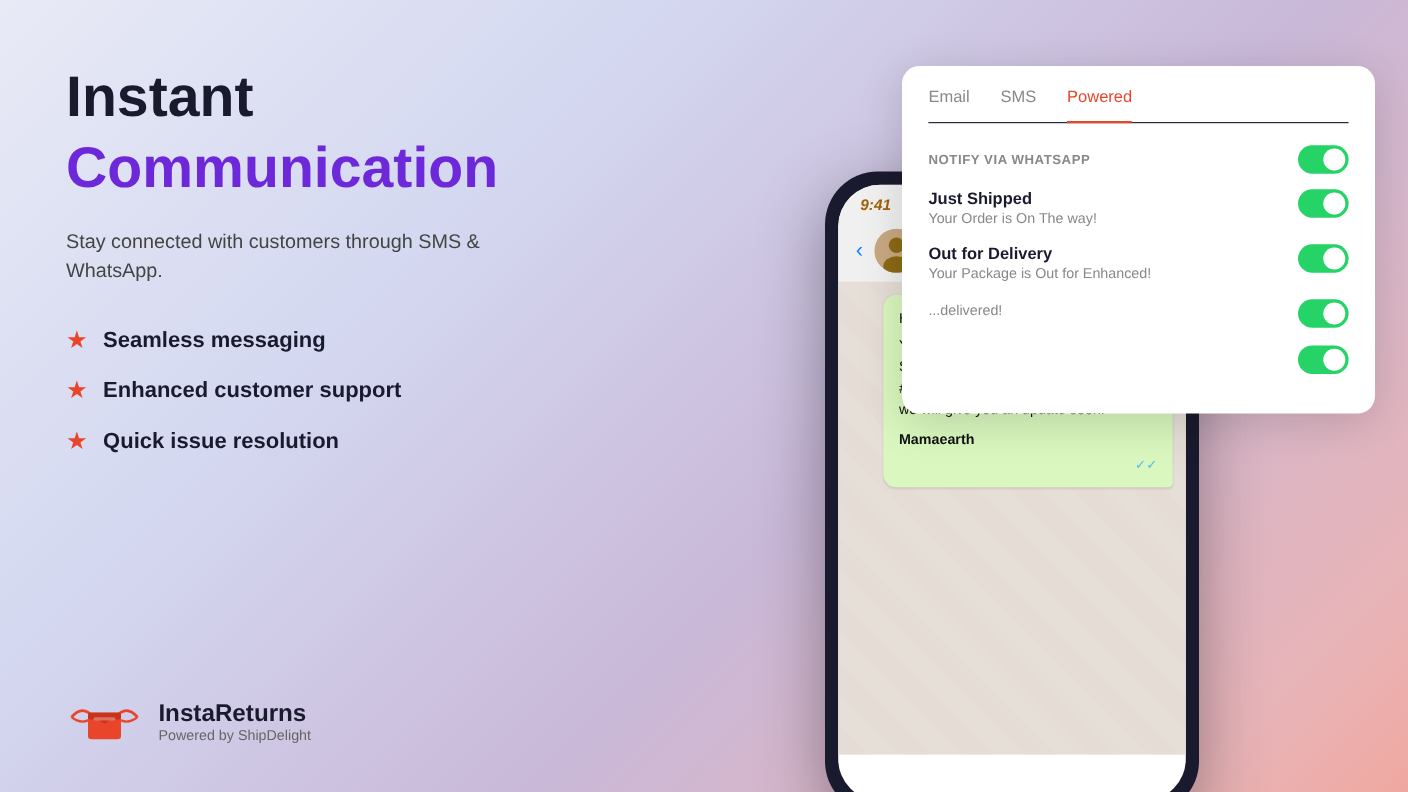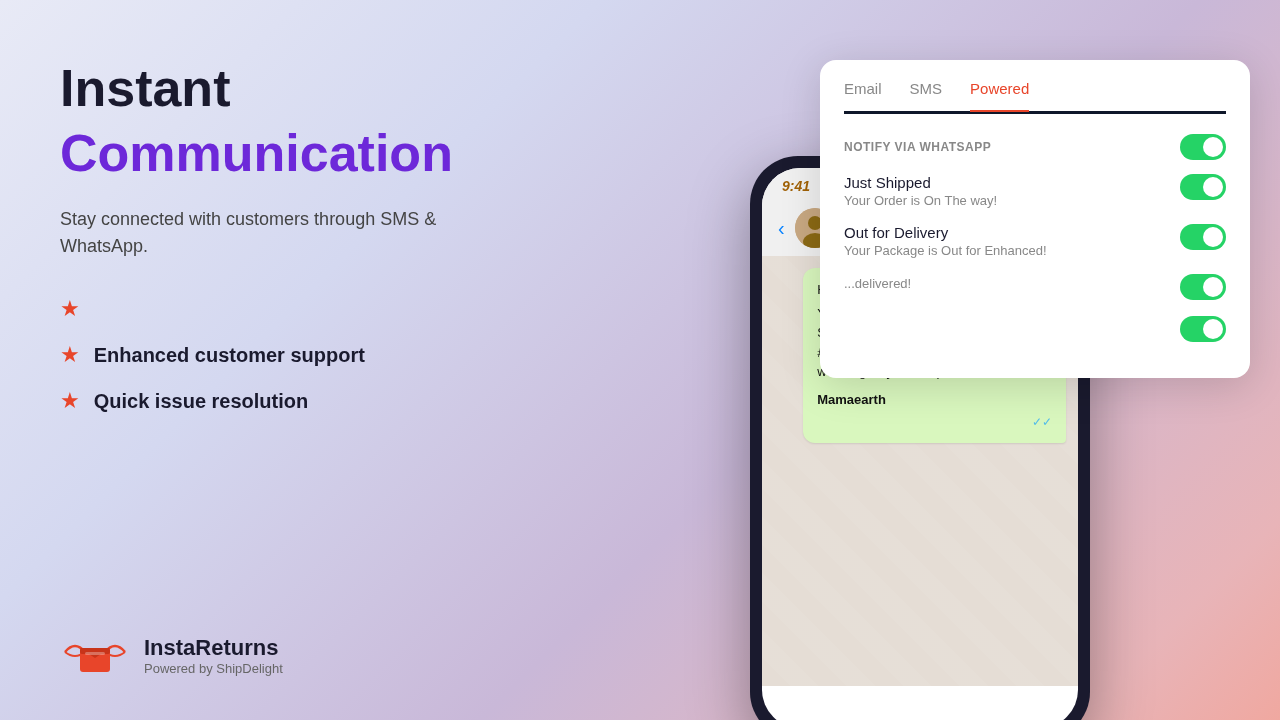--- a/index.html
+++ b/index.html
@@ -131,21 +131,21 @@
       border-radius: 16px;
       padding: 20px 24px;
       box-shadow: 0 8px 40px rgba(0,0,0,0.15);
       z-index: 10;
     }
 
     .card-tabs {
       display: flex;
       gap: 28px;
       margin-bottom: 20px;
-      border-bottom: 3px solid #0f172a;
+      border-bottom: 1px solid #0f172a;
       padding-bottom: 10px;
     }
 
     .tab-item {
       font-size: 15px;
       font-weight: 500;
       color: #888;
       cursor: pointer;
       padding-bottom: 4px;
     }
@@ -189,21 +189,21 @@
 
     .card-row {
       display: flex;
       justify-content: space-between;
       align-items: flex-start;
       margin-bottom: 16px;
     }
 
     .row-texts .row-title {
       font-size: 15px;
-      font-weight: 400;
+      font-weight: 700;
       color: #1a1a2e;
     }
 
     .row-texts .row-sub {
       font-size: 13px;
       color: #888;
       margin-top: 2px;
     }
 
     .card-row-simple {
@@ -372,20 +372,21 @@
     <div class="main-content">
 
       <div class="headline">Instant</div>
       <div class="headline-blue">Communication</div>
 
       <p class="subtitle">Stay connected with customers through SMS &amp; WhatsApp.</p>
 
       <ul class="features-list">
         <li class="feature-item">
           <span class="star-icon">★</span>
+          <span class="feature-text">Seamless messaging</span>
         </li>
         <li class="feature-item">
           <span class="star-icon">★</span>
           <span class="feature-text">Enhanced customer support</span>
         </li>
         <li class="feature-item">
           <span class="star-icon">★</span>
           <span class="feature-text">Quick issue resolution</span>
         </li>
       </ul>

